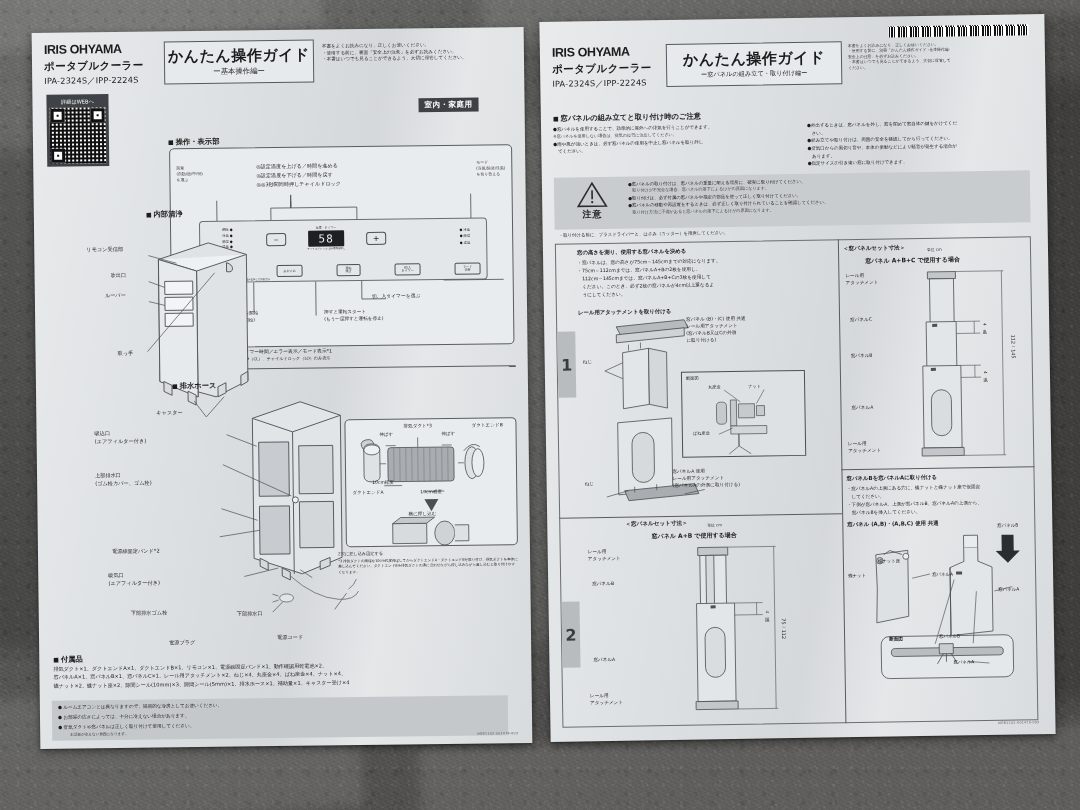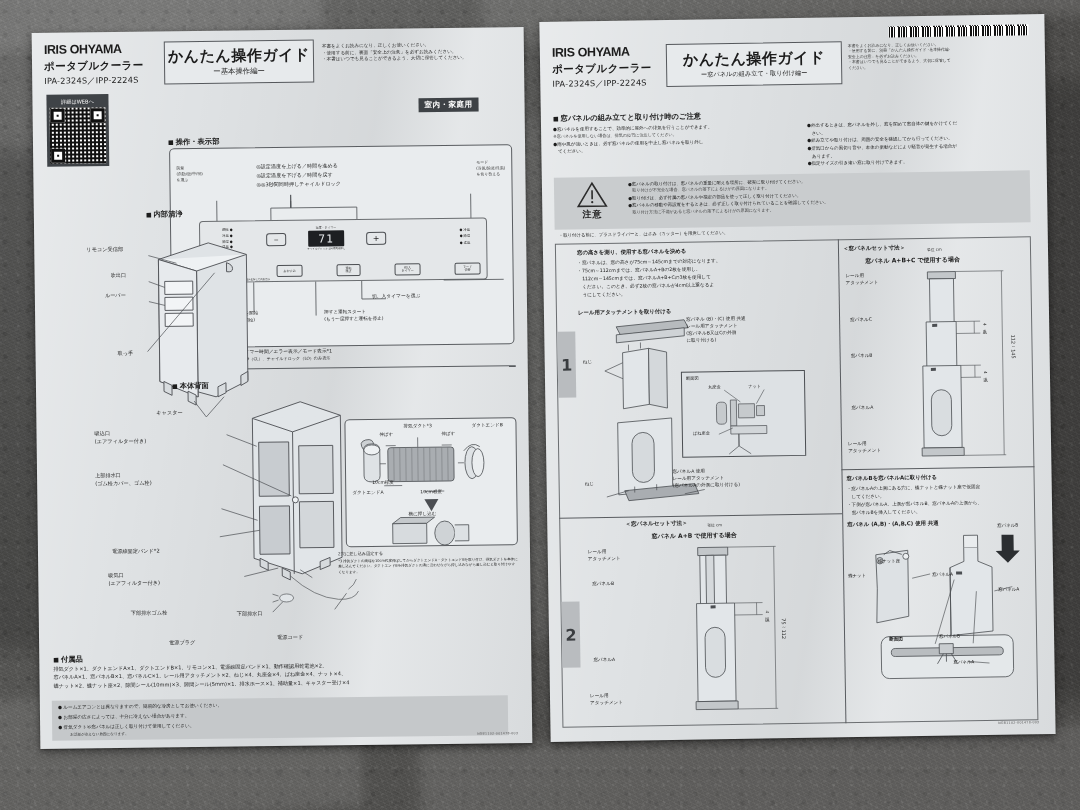--- a/index.html
+++ b/index.html
@@ -199,21 +199,21 @@
           </div>
 
           <div style="position:absolute; left:66px; top:12px; width:20px; height:13px; border:1px solid #4b4e52; border-radius:3px;
                       font-size:7px; text-align:center; line-height:12px;">‒</div>
 
           <div style="position:absolute; left:100px; top:5px; width:52px; text-align:center;">
             <div class="jp" style="font-size:2.9px;">温度・タイマー</div>
             <div style="background:#1d1f22; color:#e9ecee; width:36px;height:16px; margin:1px auto 0;
                         display:flex;align-items:center;justify-content:center;
                         font-family:'DejaVu Sans Mono', monospace; font-size:11px; letter-spacing:1px; border-radius:1px;">
-              <span>71</span>
+              <span>58</span>
             </div>
             <div class="jp" style="font-size:2.5px; margin-top:1px;">チャイルドロック:3秒間同時押し</div>
           </div>
 
           <div style="position:absolute; left:166px; top:12px; width:20px; height:13px; border:1px solid #4b4e52; border-radius:3px;
                       font-size:8px; text-align:center; line-height:12px;">+</div>
 
           <div class="jp" style="position:absolute; right:16px; top:8px; font-size:3.3px; line-height:1.95;">
             <div>● 冷風</div>
             <div>● 除湿</div>
@@ -283,21 +283,21 @@
           <path d="M108 196 L96 180"></path>
           <path d="M108 196 L126 176"></path>
         </g>
       </svg>
       <div class="jp" style="position:absolute; left:52px; top:214px; font-size:5.2px;">リモコン受信部</div>
       <div class="jp" style="position:absolute; left:76px; top:240px; font-size:5.2px;">吹出口</div>
       <div class="jp" style="position:absolute; left:70px; top:260px; font-size:5.2px;">ルーバー</div>
       <div class="jp" style="position:absolute; left:82px; top:318px; font-size:5.2px;">取っ手</div>
       <div class="jp" style="position:absolute; left:120px; top:378px; font-size:5.2px;">キャスター</div>
 
-      <div class="jp sect sq" style="position:absolute; left:136px; top:350px;">本体背面</div>
+      <div class="jp sect sq" style="position:absolute; left:136px; top:350px;">排水ホース</div>
 
       <svg class="dw" style="left:196px; top:360px; width:130px; height:235px;" viewBox="0 0 130 235">
         <g fill="#e1e5e8" stroke="#4b4e52" stroke-width="0.9">
           <path d="M20 28 L68 12 L108 26 L108 168 L68 184 L20 168 Z"></path>
           <path d="M20 28 L60 42 L108 26"></path>
           <path d="M60 42 L60 184"></path>
           <rect x="26" y="52" width="30" height="54" fill="#c8ccd0"></rect>
           <rect x="26" y="116" width="30" height="48" fill="#c8ccd0"></rect>
           <rect x="66" y="56" width="34" height="48" fill="#d3d7da"></rect>
           <rect x="66" y="112" width="34" height="46" fill="#d3d7da"></rect>

